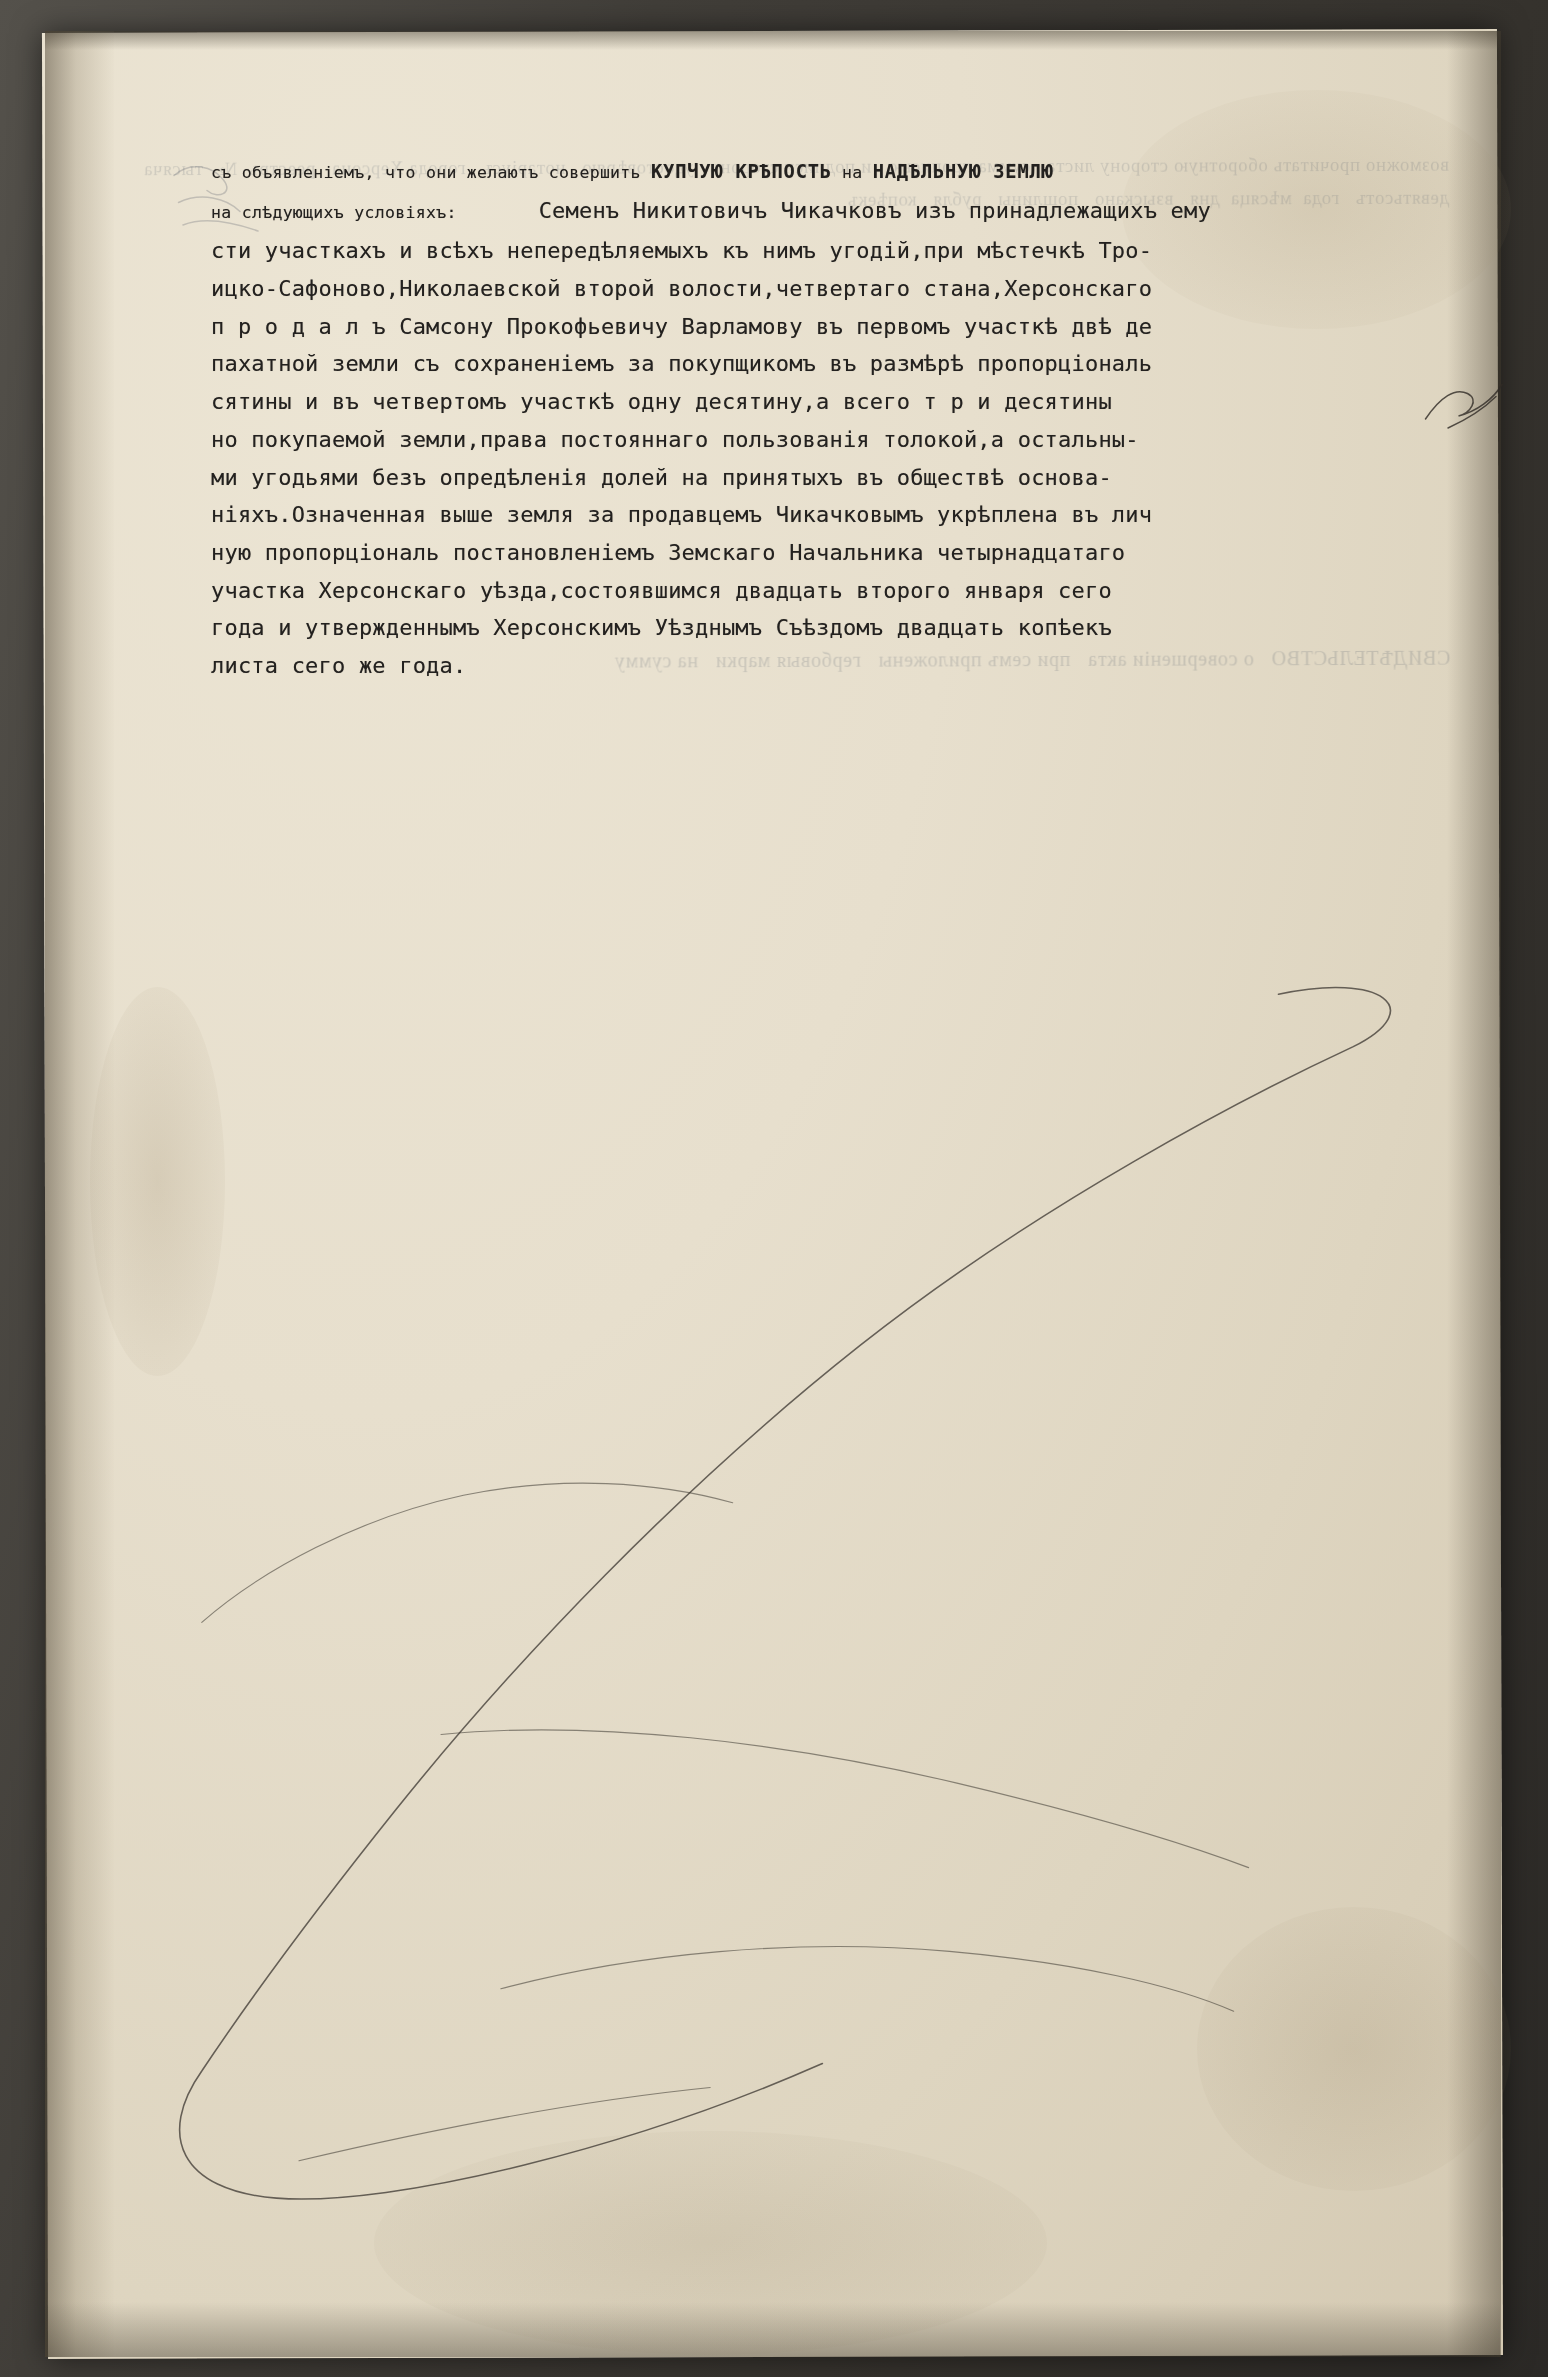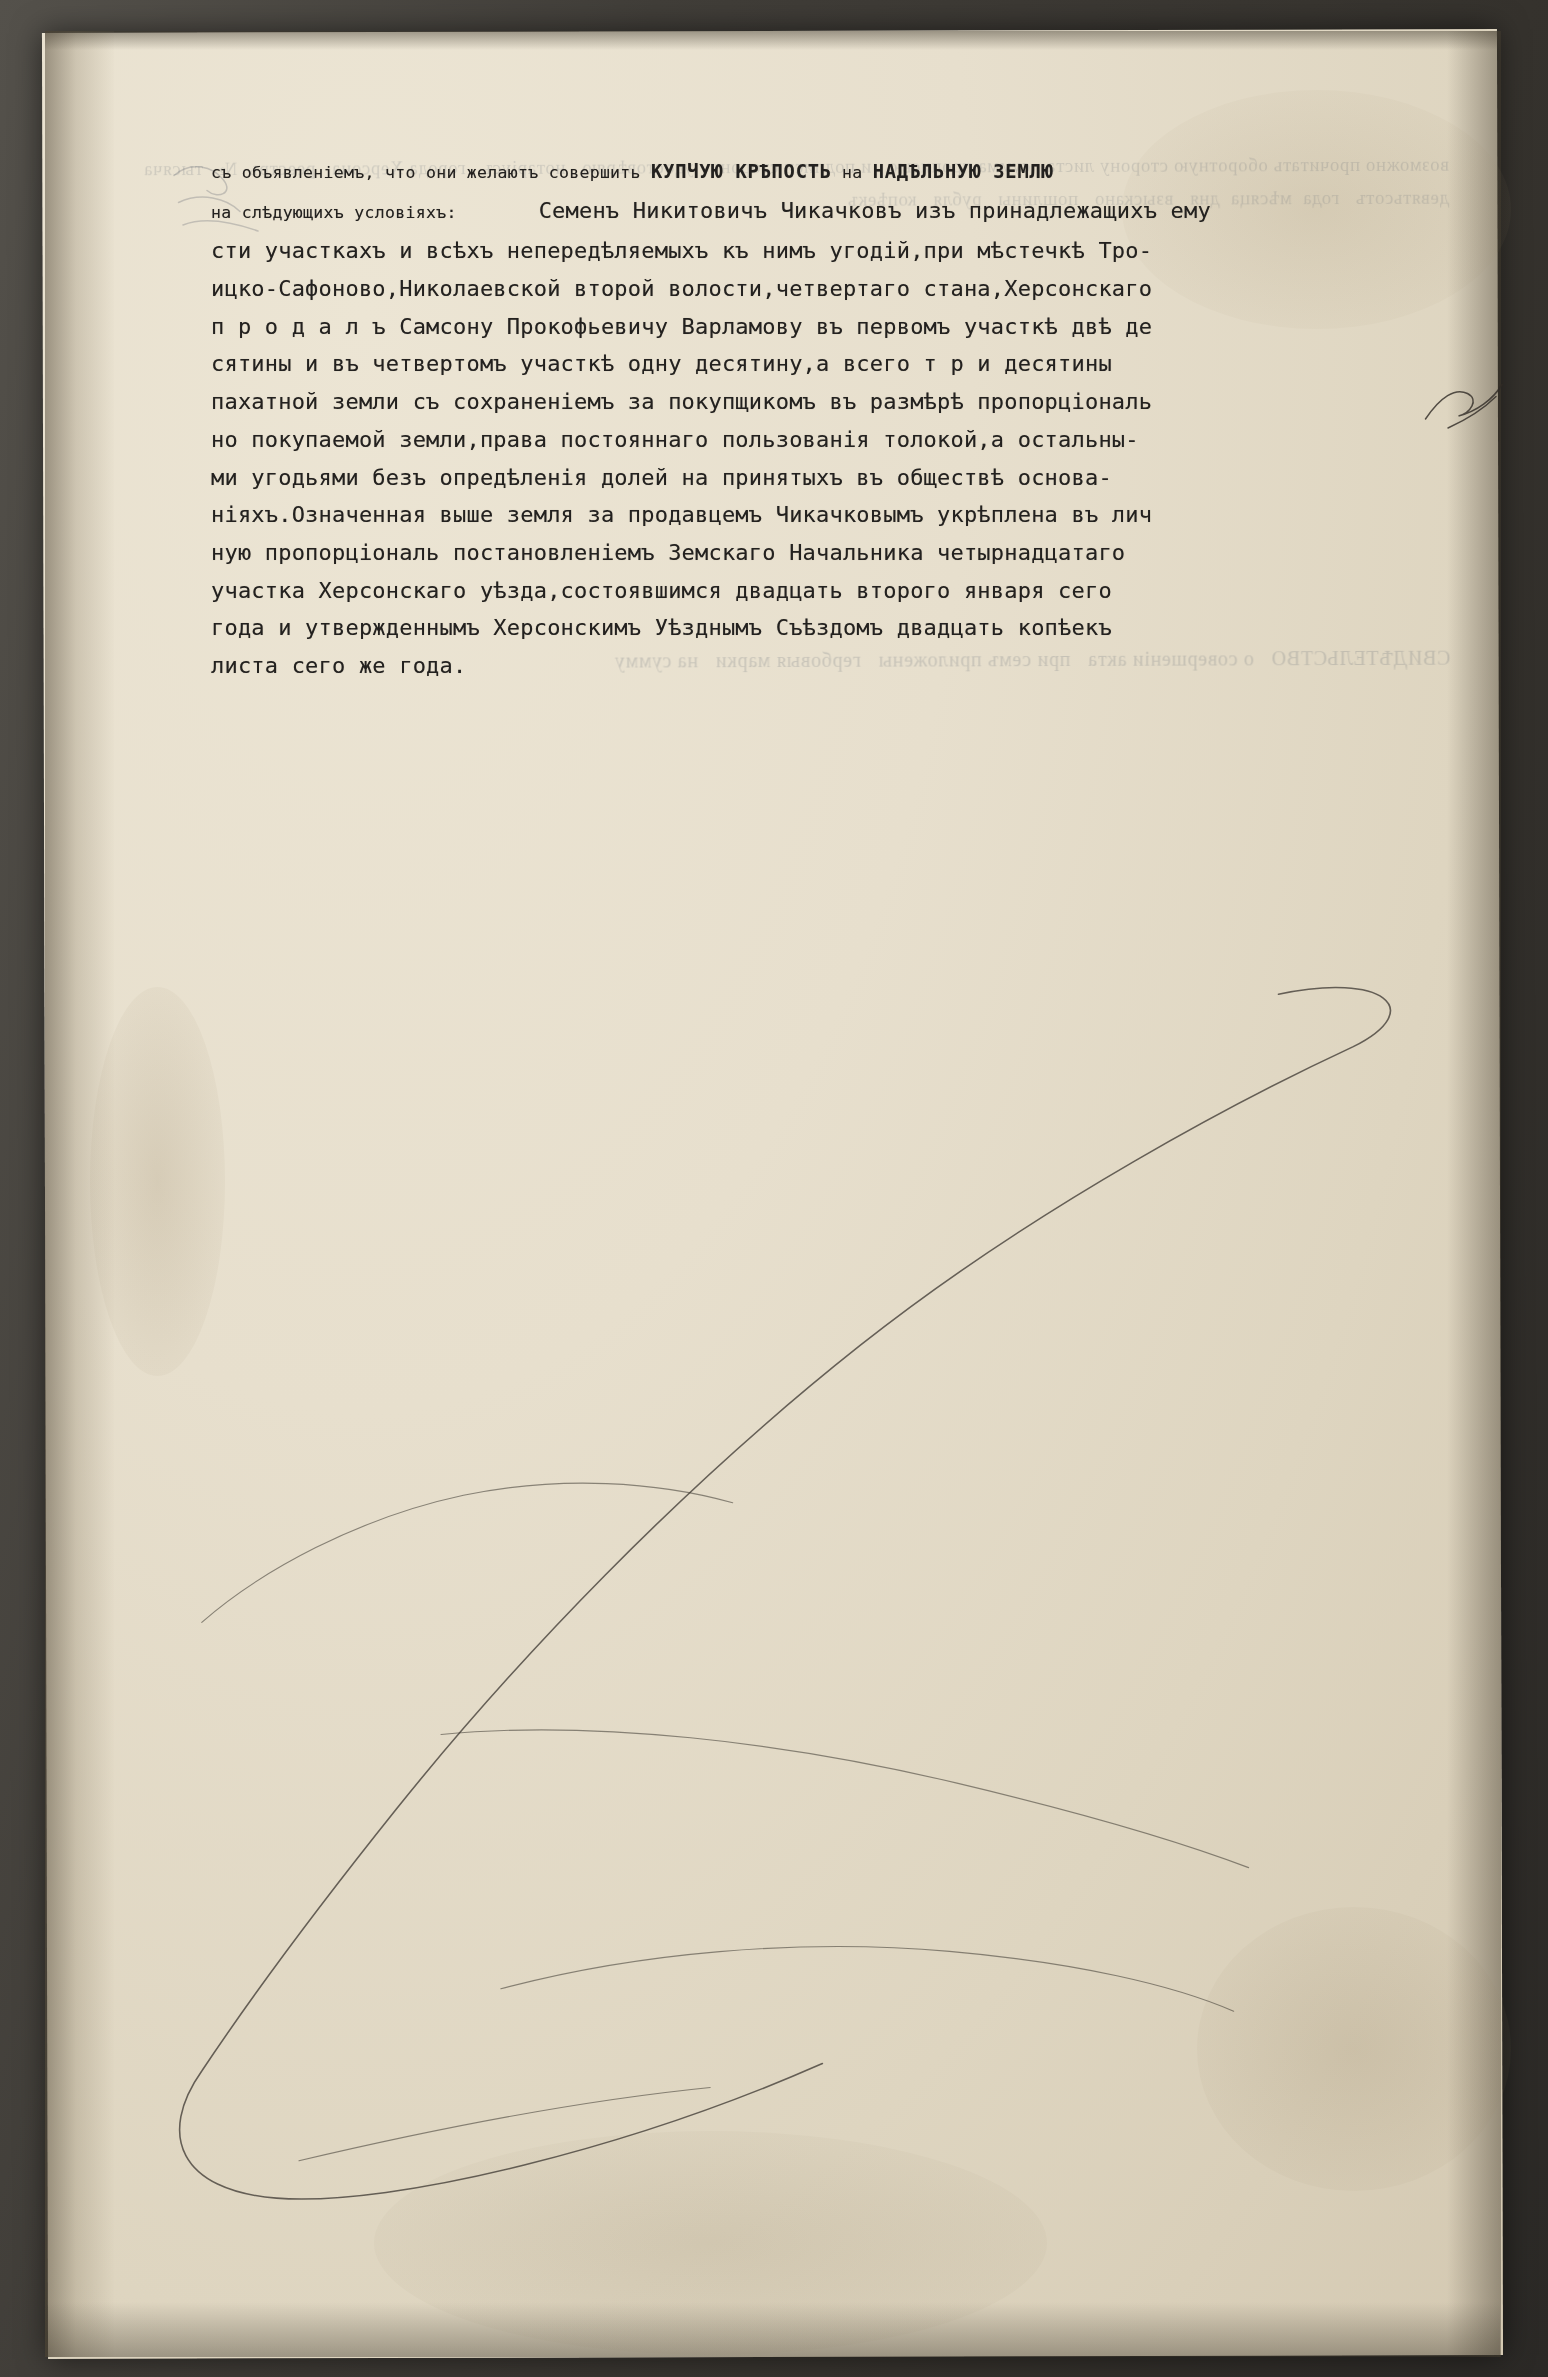--- a/index.html
+++ b/index.html
@@ -207,22 +207,22 @@
 
   <div class="typed">
 
     <span class="line l-head"><span>съ объявленіемъ, что они желаютъ совершить </span><span class="bold">КУПЧУЮ КРѢПОСТЬ</span><span> на </span><span class="bold">НАДѢЛЬНУЮ ЗЕМЛЮ</span></span>
 
     <span class="line l-head"><span>на слѣдующихъ условіяхъ:</span><span style="display:inline-block;width:82px;"></span><span class="l-body">Семенъ Никитовичъ Чикачковъ изъ принадлежащихъ ему</span></span>
 
     <span class="line l-body">сти участкахъ и всѣхъ непередѣляемыхъ къ нимъ угодій,при мѣстечкѣ Тро-</span>
     <span class="line l-body">ицко-Сафоново,Николаевской второй волости,четвертаго стана,Херсонскаго</span>
     <span class="line l-body">п р о д а л ъ Самсону Прокофьевичу Варламову въ первомъ участкѣ двѣ де</span>
+    <span class="line l-body">пахатной земли съ сохраненіемъ за покупщикомъ въ размѣрѣ пропорціональ</span>
     <span class="line l-body">сятины и въ четвертомъ участкѣ одну десятину,а всего т р и десятины</span>
-    <span class="line l-body">пахатной земли съ сохраненіемъ за покупщикомъ въ размѣрѣ пропорціональ</span>
     <span class="line l-body">но покупаемой земли,права постояннаго пользованія толокой,а остальны-</span>
     <span class="line l-body">ми угодьями безъ опредѣленія долей на принятыхъ въ обществѣ основа-</span>
     <span class="line l-body">ніяхъ.Означенная выше земля за продавцемъ Чикачковымъ укрѣплена въ лич</span>
     <span class="line l-body">ную пропорціональ постановленіемъ Земскаго Начальника четырнадцатаго</span>
     <span class="line l-body">участка Херсонскаго уѣзда,состоявшимся двадцать второго января сего</span>
     <span class="line l-body">года и утвержденнымъ Херсонскимъ Уѣзднымъ Съѣздомъ двадцать копѣекъ</span>
     <span class="line l-body">листа сего же года.</span>
   </div>
 
   <svg class="scrawl" viewBox="0 0 1800 1760">

